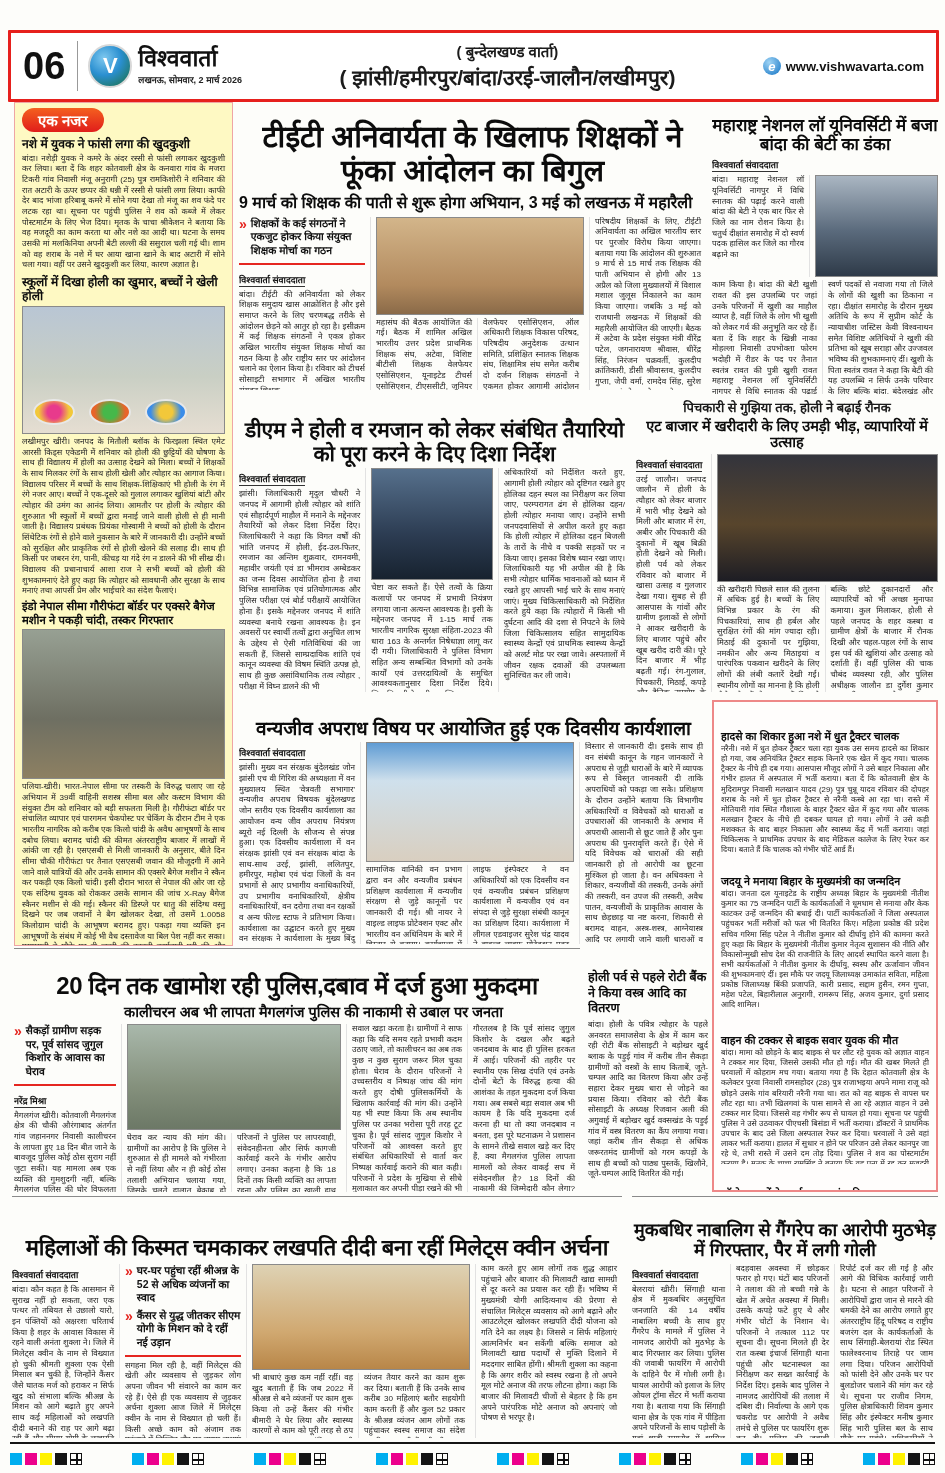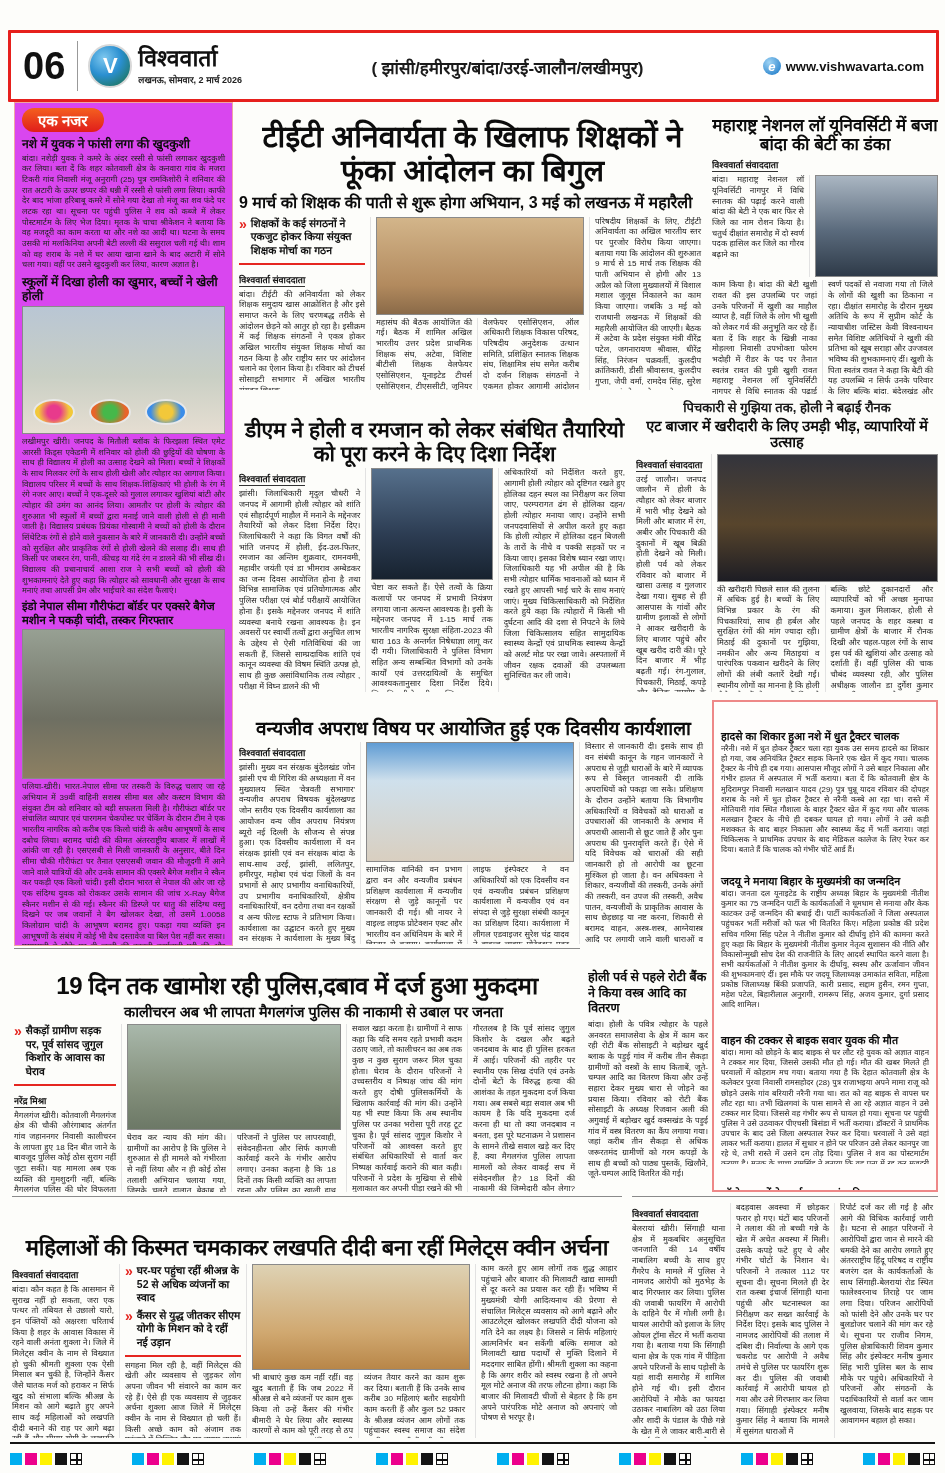--- a/index.html
+++ b/index.html
@@ -10,40 +10,40 @@
   
   #header{left:8px;top:30px;width:925px;height:66px;border:3px solid #e6201d;border-radius:1px;display:flex;align-items:center;background:#fff;}
   .pagenum{font-size:38px;font-weight:bold;padding:0 12px;color:#111;}
   .hdr-divider{width:1px;height:50px;background:#999;}
   .logo-wrap{display:flex;align-items:center;gap:6px;padding:0 10px;}
   .logo-icon{width:40px;height:40px;border-radius:50%;background:radial-gradient(circle at 35% 30%,#7ec8ef 0%,#2a8fd0 45%,#1c6e3a 100%);display:flex;align-items:center;justify-content:center;color:#fff;font-weight:bold;font-size:22px;border:2px solid #d8d8d8;}
   .masthead{font-size:23px;font-weight:bold;color:#101010;line-height:1;}
   .dateline{font-size:9px;font-weight:bold;color:#222;margin-top:3px;}
   .hdr-center{flex:1;text-align:center;}
   .edition-title{font-size:15px;font-weight:bold;}
-  .edition-districts{font-size:17px;font-weight:bold;margin-top:2px;}
+  .edition-districts{font-size:21px;font-weight:bold;margin-top:2px;}
   .hdr-right{display:flex;align-items:center;gap:5px;padding-right:12px;}
   .e-icon{width:18px;height:18px;border-radius:50%;background:radial-gradient(circle at 35% 30%,#9fd4f5,#1273c4);color:#fff;font-weight:bold;font-style:italic;font-size:13px;display:flex;align-items:center;justify-content:center;}
   .website{font-size:13px;font-weight:bold;color:#111;}
 
   
   .headline{font-weight:bold;color:#0c0c0c;text-align:center;line-height:1.13;margin-top:20px;}
   .body-sm{font-size:8.1px;line-height:1.32;text-align:justify;color:#242424;}
   .byline{font-weight:bold;font-size:9px;border-bottom:1px solid #333;display:inline-block;margin:2px 0 3px 0;color:#111;}
   .bullet-row{display:flex;gap:4px;font-weight:bold;font-size:10.5px;line-height:1.3;color:#111;}
   .bmark{color:#e52620;font-size:14px;font-weight:900;line-height:1;}
   .red-rule{border-bottom:2px solid #e52620;margin:5px 0 4px 0;}
   .cols{display:flex;}
   .cols > div{padding:0 5px;border-left:1px solid #e2e2e2;overflow:hidden;}
   .cols > div:first-child{border-left:none;padding-left:0;}
   .photo{border:1px solid #8a8a8a;position:relative;}
   .subh{font-weight:bold;text-align:left;color:#0d0d0d;}
 
   
-  #one-glance{left:14px;top:102px;width:219px;height:844px;border:1px solid #efa5a5;padding:5px 7px;background:#d946ef;box-sizing:border-box;}
+  #one-glance{left:14px;top:102px;width:219px;height:844px;border:1px solid #efa5a5;padding:5px 7px;background:#fef9c3;box-sizing:border-box;}
   .pill{background:linear-gradient(180deg,#f4601f,#e01d1b);color:#fff;font-weight:bold;font-size:15px;border-radius:13px;padding:2px 16px;display:inline-block;}
   .og-h{font-size:12.2px;font-weight:bold;margin:5px 0 2px 0;line-height:1.2;color:#0c0c0c;}
   .ph-holi{height:126px;background:linear-gradient(180deg,#b9c6d4 0%,#c9cfc4 55%,#e6ded2 100%);}
   .plates{position:absolute;bottom:8px;left:10px;display:flex;gap:14px;}
   .plate{width:38px;height:22px;border-radius:50%;border:2px solid #e8e8e8;}
   .p1{background:radial-gradient(circle,#e83a8c 30%,#f2c83a 70%);}
   .p2{background:radial-gradient(circle,#46b84a 30%,#e8642a 70%);}
   .p3{background:radial-gradient(circle,#f2c83a 30%,#3a8ce8 70%);}
   .ph-silver{height:148px;background:linear-gradient(180deg,#97a093 0%,#6e6f62 60%,#8d8062 100%);}
   .ph-meeting{background:linear-gradient(180deg,#d3b58a 0%,#b28a5e 70%,#8a6a48 100%);}
@@ -97,20 +97,21 @@
     <div class="pagenum">06</div>
     <div class="hdr-divider"></div>
     <div class="logo-wrap">
       <div class="logo-icon">V</div>
       <div>
         <div class="masthead">विश्ववार्ता</div>
         <div class="dateline">लखनऊ,  सोमवार, 2 मार्च 2026</div>
       </div>
     </div>
     <div class="hdr-center">
+      <div class="edition-title">( बुन्देलखण्ड वार्ता)</div>
       <div class="edition-districts">( झांसी/हमीरपुर/बांदा/उरई-जालौन/लखीमपुर)</div>
     </div>
     <div class="hdr-right">
       <div class="e-icon">e</div>
       <div class="website">www.vishwavarta.com</div>
     </div>
   </div>
 
   <div class="abs" id="one-glance">
     <div class="pill">एक नजर</div>
@@ -238,21 +239,21 @@
       <div class="bn-b" style="height:92px;overflow:hidden;">बांदा। शहर के ऑटो रिक्शा चालकों ने कांशीराम पार्क से लेकर नगर पालिका परिसर तक जुलूस निकालकर जोरदार प्रदर्शन किया और अपनी मांगों के समर्थन में नारेबाजी की। ऑटो चालकों का कहना है कि शहर में पार्किंग व्यवस्था और प्रशासनिक उत्पीड़न से वह खासे परेशान हैं और अपनी मांगों के समर्थन में आंदोलन करने को विवश हैं। ऑटो चालकों ने शहर में पार्किंग का इन्तजाम करने और पुलिस-प्रशासन की उत्पीड़नात्मक कार्रवाई से मुक्ति दिलाने की मांग की है। कहा है कि जल्द ही उनकी समस्याओं का समाधान न हुआ तो वह आंदोलन करने को बाध्य होंगे। हालांकि अधिकारियों ने ऑटो चालकों को वार्ता के माध्यम से समस्याओं का हल निकालने का आश्वासन दिया है।</div>
     </div>
   </div>
 
   <div class="abs" id="roti">
     <div class="headline">होली पर्व से पहले रोटी बैंक ने किया वस्त्र आदि का वितरण</div>
     <div class="body-sm" style="margin-top:3px;">बांदा। होली के पवित्र त्योहार के पहले अनवरत समाजसेवा के क्षेत्र में काम कर रही रोटी बैंक सोसाइटी ने बड़ोखर खुर्द ब्लाक के पड़ुई गांव में करीब तीन सैकड़ा ग्रामीणों को वस्त्रों के साथ किताबें, जूते-चम्पल आदि का वितरण किया और उन्हें सहारा देकर मुख्य धारा से जोड़ने का प्रयास किया। रविवार को रोटी बैंक सोसाइटी के अध्यक्ष रिजवान अली की अगुवाई में बड़ोखर खुर्द वक्सखंड के पड़ुई गांव में वस्त्र वितरण का कैंप लगाया गया। जहां करीब तीन सैकड़ा से अधिक जरूरतमंद ग्रामीणों को गरम कपड़ों के साथ ही बच्चों को पाठ्य पुस्तकें, खिलौने, जूते-चम्पल आदि वितरित की गई।</div>
   </div>
 
   <div class="abs" id="police">
-    <div class="headline">19 दिन तक खामोश रही पुलिस,दबाव में दर्ज हुआ मुकदमा</div>
+    <div class="headline">20 दिन तक खामोश रही पुलिस,दबाव में दर्ज हुआ मुकदमा</div>
     <div class="subh">कालीचरन अब भी लापता मैगलगंज पुलिस की नाकामी से उबाल पर जनता</div>
     <div class="cols">
       <div style="width:102px;flex:none;">
         <div class="bullet-row">
             <span class="bmark">»</span>
             <span>सैकड़ों ग्रामीण सड़क पर, पूर्व सांसद जुगुल किशोर के आवास का घेराव</span>
           </div>
         <div class="red-rule"></div>
         <span class="byline">नरेंद्र मिश्रा</span>
         <div class="body-sm">मैगलगंज खीरी। कोतवाली मैगलगंज क्षेत्र की चौकी औरंगाबाद अंतर्गत गांव जहाननगर निवासी कालीचरन के लापता हुए 18 दिन बीत जाने के बावजूद पुलिस कोई ठोस सुराग नहीं जुटा सकी। यह मामला अब एक व्यक्ति की गुमशुदगी नहीं, बल्कि मैगलगंज पुलिस की घोर विफलता और प्रशासनिक उदासीनता की मिसाल बन चुका है। पुलिस की निष्क्रियता से आक्रोशित परिजन सैकड़ों ग्रामीण महिलाओं व पुरुषों के साथ पूर्व राज्यसभा सांसद जुगुल किशोर के आवास पर पहुंचे और</div>
@@ -293,20 +294,21 @@
         <div class="cols" style="margin-top:3px;padding:0;">
           <div style="flex:1;" class="body-sm">भी बाधाएं कुछ कम नहीं रहीं। वह खुद बताती हैं कि जब 2022 में श्रीअन्न से बने व्यंजनों पर काम शुरू किया तो उन्हें कैंसर की गंभीर बीमारी ने घेर लिया और स्वास्थ्य कारणों से काम को पूरी तरह से ठप करना पड़ गया। हालांकि जल्द ही कैंसर को मात दी और नई ऊर्जा के साथ मिलेट्स के</div>
           <div style="flex:1;" class="body-sm">व्यंजन तैयार करने का काम शुरू कर दिया। बताती हैं कि उनके साथ करीब 30 महिलाएं बतौर सहयोगी काम करती हैं और कुल 52 प्रकार के श्रीअन्न व्यंजन आम लोगों तक पहुंचाकर स्वस्थ समाज का संदेश प्रसारित कर रही हैं। श्रीमती शुक्ला की मानें तो वर्तमान समय में वह नो प्रॉफिट-नो लॉस के आधार पर</div>
         </div>
       </div>
       <div style="flex:1;" class="body-sm">काम करते हुए आम लोगों तक शुद्ध आहार पहुंचाने और बाजार की मिलावटी खाद्य सामग्री से दूर करने का प्रयास कर रही हैं। भविष्य में मुख्यमंत्री योगी आदित्यनाथ की प्रेरणा से संचालित मिलेट्स व्यवसाय को आगे बढ़ाने और आउटलेट्स खोलकर लखपति दीदी योजना को गति देने का लक्ष्य है। जिससे न सिर्फ महिलाएं आत्मनिर्भर बन सकेंगी बल्कि समाज को मिलावटी खाद्य पदार्थों से मुक्ति दिलाने में मददगार साबित होंगी। श्रीमती शुक्ला का कहना है कि अगर शरीर को स्वस्थ रखना है तो अपने मूल मोटे अनाज की तरफ लौटना होगा। कहा कि बाजार की मिलावटी चीजों से बेहतर है कि हम अपने पारंपरिक मोटे अनाज को अपनाएं जो पोषण से भरपूर है।</div>
     </div>
   </div>
 
   <div class="abs" id="gangrape">
+    <div class="headline">मुकबधिर नाबालिग से गैंगरेप का आरोपी मुठभेड़ में गिरफ्तार, पैर में लगी गोली</div>
     <div class="cols" style="margin-top:3px;">
       <div style="flex:1;">
         <span class="byline">विश्ववार्ता संवाददाता</span>
         <div class="body-sm">बेलरायां खीरी। सिंगाही थाना क्षेत्र में मुकबधिर अनुसूचित जनजाति की 14 वर्षीय नाबालिग बच्ची के साथ हुए गैंगरेप के मामले में पुलिस ने नामजद आरोपी को मुठभेड़ के बाद गिरफ्तार कर लिया। पुलिस की जवाबी फायरिंग में आरोपी के दाहिने पैर में गोली लगी है। घायल आरोपी को इलाज के लिए ओयल ट्रॉमा सेंटर में भर्ती कराया गया है। बताया गया कि सिंगाही थाना क्षेत्र के एक गांव में पीड़िता अपने परिजनों के साथ पड़ोसी के यहां शादी समारोह में शामिल होने गई थी। इसी दौरान आरोपियों ने मौके का फायदा उठाकर नाबालिग को उठा लिया और शादी के पंडाल के पीछे गन्ने के खेत में ले जाकर बारी-बारी से दुष्कर्म किया। वारदात के बाद आरोपी पीड़िता को</div>
       </div>
       <div style="flex:1;" class="body-sm">बदहवास अवस्था में छोड़कर फरार हो गए। घंटों बाद परिजनों ने तलाश की तो बच्ची गन्ने के खेत में अचेत अवस्था में मिली। उसके कपड़े फटे हुए थे और गंभीर चोटों के निशान थे। परिजनों ने तत्काल 112 पर सूचना दी। सूचना मिलते ही देर रात कस्बा इंचार्ज सिंगाही थाना पहुंची और घटनास्थल का निरीक्षण कर सख्त कार्रवाई के निर्देश दिए। इसके बाद पुलिस ने नामजद आरोपियों की तलाश में दबिश दी। निर्वाल्या के आगे एक चकरोड पर आरोपी ने अवैध तमंचे से पुलिस पर फायरिंग शुरू कर दी। पुलिस की जवाबी कार्रवाई में आरोपी घायल हो गया और उसे गिरफ्तार कर लिया गया। सिंगाही इंस्पेक्टर मनीष कुमार सिंह ने बताया कि मामले में सुसंगत धाराओं में</div>
       <div style="flex:1;" class="body-sm">रिपोर्ट दर्ज कर ली गई है और आगे की विधिक कार्रवाई जारी है। घटना से आहत परिजनों ने आरोपियों द्वारा जान से मारने की धमकी देने का आरोप लगाते हुए अंतरराष्ट्रीय हिंदू परिषद व राष्ट्रीय बजरंग दल के कार्यकर्ताओं के साथ सिंगाही-बेलरायां रोड स्थित फालेश्वरनाथ तिराहे पर जाम लगा दिया। परिजन आरोपियों को फांसी देने और उनके घर पर बुलडोजर चलाने की मांग कर रहे थे। सूचना पर राजीव निगम, पुलिस क्षेत्राधिकारी शिवम कुमार सिंह और इंस्पेक्टर मनीष कुमार सिंह भारी पुलिस बल के साथ मौके पर पहुंचे। अधिकारियों ने परिजनों और संगठनों के पदाधिकारियों से वार्ता कर जाम खुलवाया, जिसके बाद सड़क पर आवागमन बहाल हो सका।</div>
     </div>
   </div>
 

